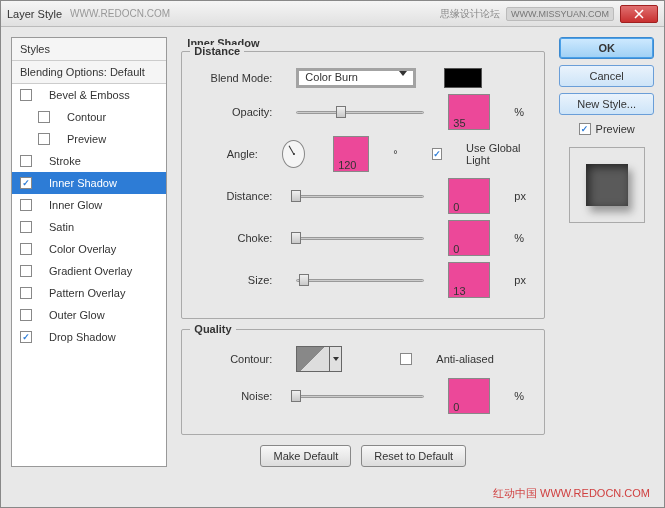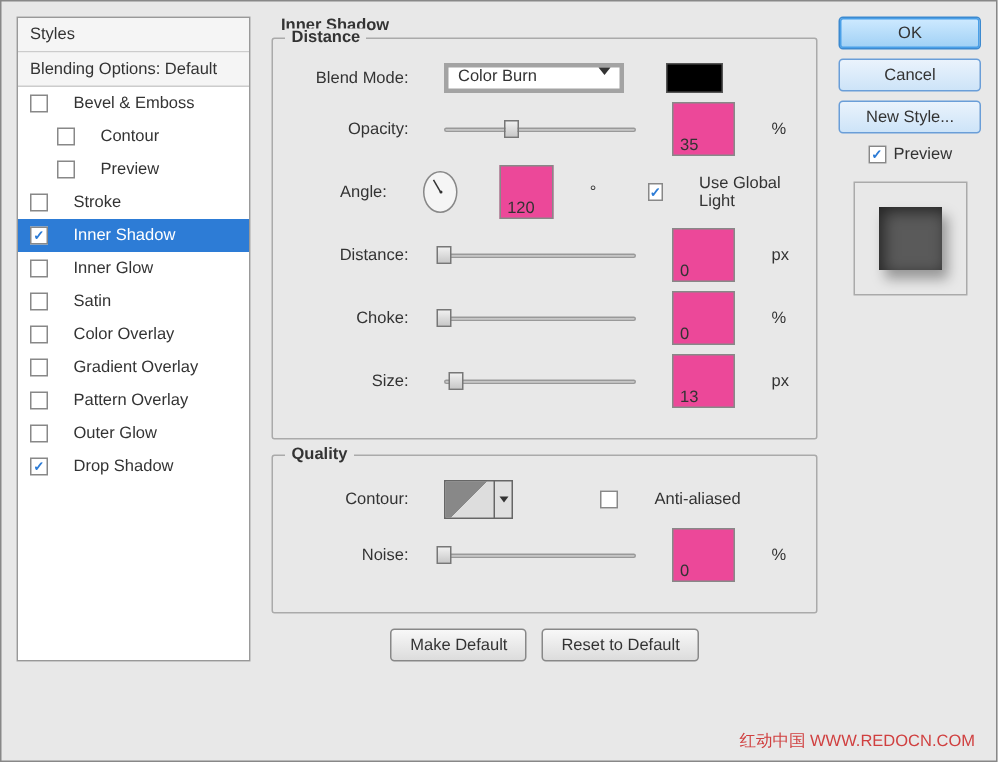--- a/index.html
+++ b/index.html
@@ -41,30 +41,45 @@
 .angle-dial{width:28px;height:28px;border:1px solid #888;border-radius:50%;background:#f5f5f5;position:relative;margin-right:4px}
 .angle-dial .needle{position:absolute;width:10px;height:1px;background:#333;top:50%;left:50%;transform-origin:left center;transform:rotate(-120deg)}
 .angle-dial .dot{position:absolute;width:2px;height:2px;background:#333;top:calc(50% - 1px);left:calc(50% - 1px);border-radius:50%}
 .contour-box{width:34px;height:26px;border:1px solid #666;background:linear-gradient(135deg,#888 0%,#888 49%,#ddd 50%,#ddd 100%);position:relative}
 .contour-dd{width:12px;height:26px;border:1px solid #666;border-left:none;background:#e0e0e0;display:flex;align-items:center;justify-content:center}
 .contour-dd .arrow{width:0;height:0;border-left:3px solid transparent;border-right:3px solid transparent;border-top:4px solid #333}
 .btn{height:22px;padding:0 12px;border:1px solid #888;background:linear-gradient(#f8f8f8,#dcdcdc);border-radius:3px;display:inline-flex;align-items:center;justify-content:center;cursor:default}
 .btn-row{display:flex;gap:10px;justify-content:center;margin-top:4px}
 .right-panel{width:100px;display:flex;flex-direction:column;gap:6px;align-items:stretch}
 .rbtn{height:22px;border:1px solid #6a9ed8;background:linear-gradient(#eaf3fc,#cde4f8);border-radius:3px;display:flex;align-items:center;justify-content:center}
-.rbtn.ok{border:1px solid #3c8ad0;background:linear-gradient(#cfeaff,#9fd0f5);font-weight:normal;box-shadow:0 0 0 1px #4aa0e8 inset}
+.rbtn.ok{border:1px solid #3c8ad0;background:linear-gradient(#cfeaff,#9fd0f5);font-weight:bold;box-shadow:0 0 0 1px #4aa0e8 inset}
 .preview-chk{display:flex;align-items:center;gap:5px;justify-content:center;margin-top:2px}
 .preview-box{width:76px;height:76px;border:1px solid #aaa;background:#e8e8e8;margin:6px auto 0;display:flex;align-items:center;justify-content:center}
 .preview-inner{width:42px;height:42px;background:#5a5a5a;box-shadow:4px 6px 8px rgba(0,0,0,0.35), inset 3px 3px 10px rgba(0,0,0,0.6)}
 .footer-wm{position:absolute;bottom:6px;right:14px;color:#d04040;font-size:11px}
 </style>
 </head>
 <body>
 
 <div class="window">
+  <div class="titlebar">
+    <div class="left">
+      <span>Layer Style</span>
+      <span class="watermark1">WWW.REDOCN.COM</span>
+    </div>
+    <div class="right">
+      <span class="watermark2">思缘设计论坛</span>
+      <span class="wm-link">WWW.MISSYUAN.COM</span>
+      <div class="close-btn">
+        <svg viewBox="0 0 10 10">
+            <path d="M1 1 L9 9 M9 1 L1 9" stroke="#fff" stroke-width="1.5"></path>
+          </svg>
+      </div>
+    </div>
+  </div>
 
   <div class="body">
     <div class="styles-panel">
       <div class="styles-header">Styles</div>
       <div class="styles-sub">Blending Options: Default</div>
       <div id="styles-items">
           <div class="style-item">
             <span class="chk"></span>
             <span>Bevel &amp; Emboss</span>
           </div>

